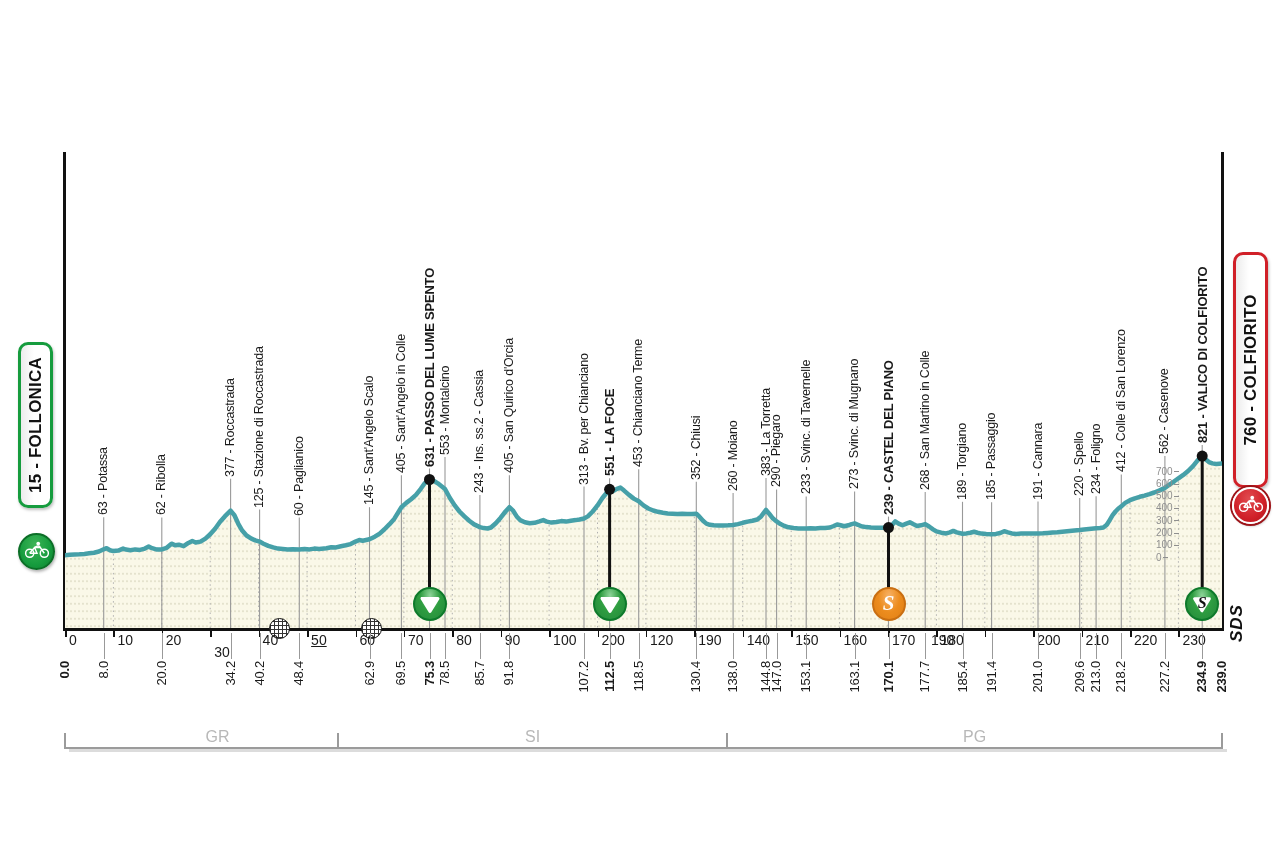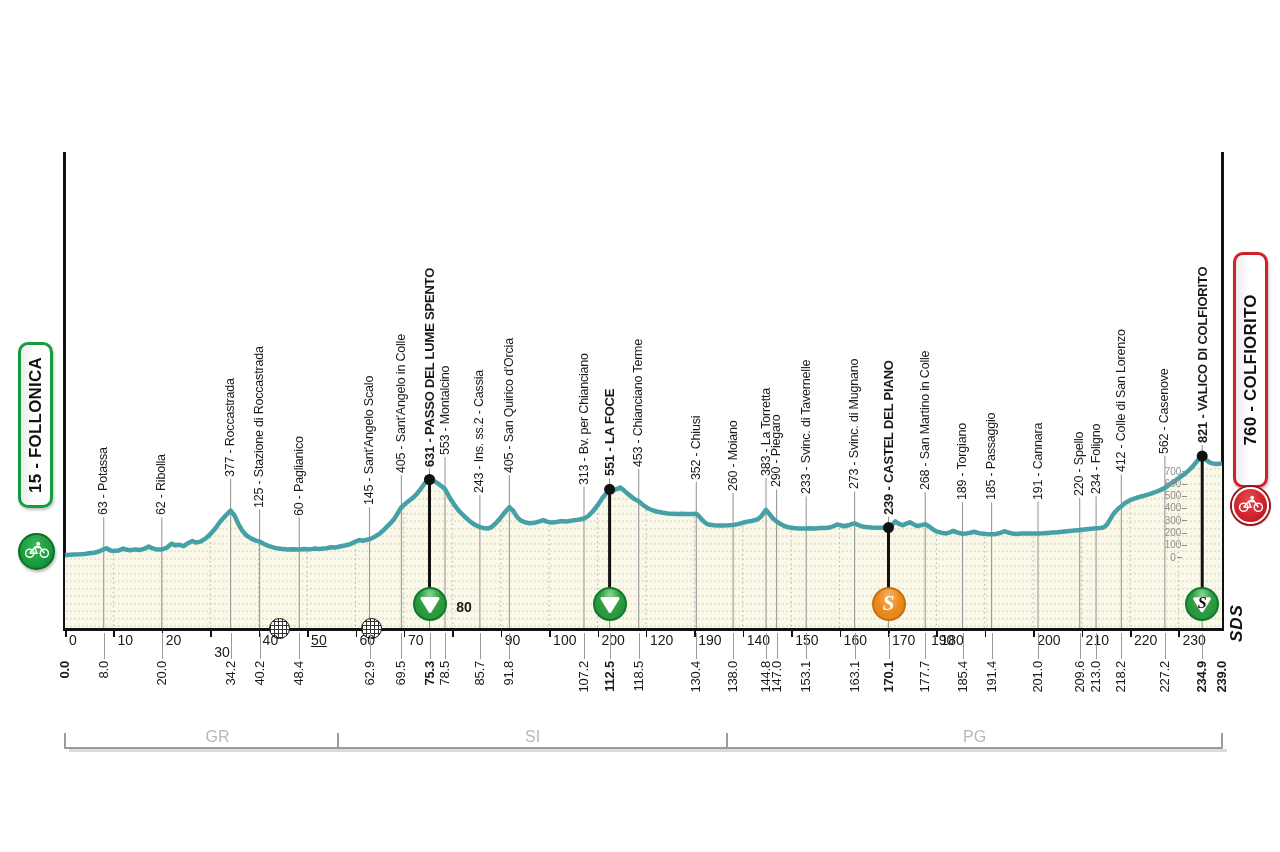--- a/index.html
+++ b/index.html
@@ -10,21 +10,21 @@
   .rot-up{position:absolute;transform-origin:left bottom;transform:rotate(-90deg);
           white-space:nowrap;font-size:12.5px;letter-spacing:-0.2px;line-height:15px;height:15px;}
   .rot-up.b{font-weight:bold;font-size:13px;}
   .kmlab{position:absolute;transform-origin:right top;transform:rotate(-90deg);
          text-align:right;white-space:nowrap;font-size:13px;line-height:16px;height:16px;
          letter-spacing:-0.2px;color:#1a1a1a;}
   .kmlab.b{font-weight:bold;}
   .ticklab{position:absolute;font-size:14px;color:#1a1a1a;}
   .tickmark{position:absolute;width:1.5px;height:6px;background:#111;}
   .wpcon{position:absolute;width:1px;height:26px;background:#999;}
-  .elevrow{position:absolute;font-size:10px;color:#8f8f8f;text-align:center;width:40px;line-height:11px;}
+  .elevrow{position:absolute;font-size:10px;color:#8f8f8f;text-align:left;width:40px;line-height:11px;}
   .elevrow .dash{display:inline-block;width:5px;height:1px;background:#8f8f8f;vertical-align:middle;margin-left:1px;}
   .marker{position:absolute;width:34px;height:34px;border-radius:50%;box-sizing:border-box;}
   .marker.green{background:radial-gradient(ellipse at 50% 22%, #8fd49a 0%, #2f9e41 45%, #23893a 100%);
                 border:2px solid #0e7a2b;}
   .marker.orange{background:radial-gradient(ellipse at 50% 25%, #f7b268 0%, #ec8c1e 50%, #e07f14 100%);
                  border:2px solid #c96f12;}
   .marker .tri{position:absolute;left:50%;top:50%;transform:translate(-50%,-52%);}
   .marker .s{position:absolute;left:0;right:0;top:50%;transform:translateY(-54%);
              text-align:center;font-family:"Liberation Serif",serif;font-style:italic;font-weight:bold;}
   .marker.orange .s{color:#fff;font-size:21px;}
@@ -144,21 +144,21 @@
       <div class="ticklab" style="left:214.2px;top:644px;">30</div>
       <div class="tickmark" style="left:258.6px;top:631px;"></div>
       <div class="ticklab" style="left:262.6px;top:632px;">40</div>
       <div class="tickmark" style="left:307.1px;top:631px;"></div>
       <div class="ticklab" style="left:311.1px;top:632px;text-decoration:underline;">50</div>
       <div class="tickmark" style="left:355.5px;top:631px;"></div>
       <div class="ticklab" style="left:359.5px;top:632px;">60</div>
       <div class="tickmark" style="left:403.9px;top:631px;"></div>
       <div class="ticklab" style="left:407.9px;top:632px;">70</div>
       <div class="tickmark" style="left:452.3px;top:631px;"></div>
-      <div class="ticklab" style="left:456.3px;top:599px;font-weight:bold;">80</div>
+      <div class="ticklab" style="left:456.3px;top:632px;">80</div>
       <div class="tickmark" style="left:500.7px;top:631px;"></div>
       <div class="ticklab" style="left:504.7px;top:632px;">90</div>
       <div class="tickmark" style="left:549.1px;top:631px;"></div>
       <div class="ticklab" style="left:553.1px;top:632px;">100</div>
       <div class="tickmark" style="left:597.5px;top:631px;"></div>
       <div class="ticklab" style="left:601.5px;top:632px;">200</div>
       <div class="tickmark" style="left:645.9px;top:631px;"></div>
       <div class="ticklab" style="left:649.9px;top:632px;">120</div>
       <div class="tickmark" style="left:694.3px;top:631px;"></div>
       <div class="ticklab" style="left:698.3px;top:632px;">190</div>

